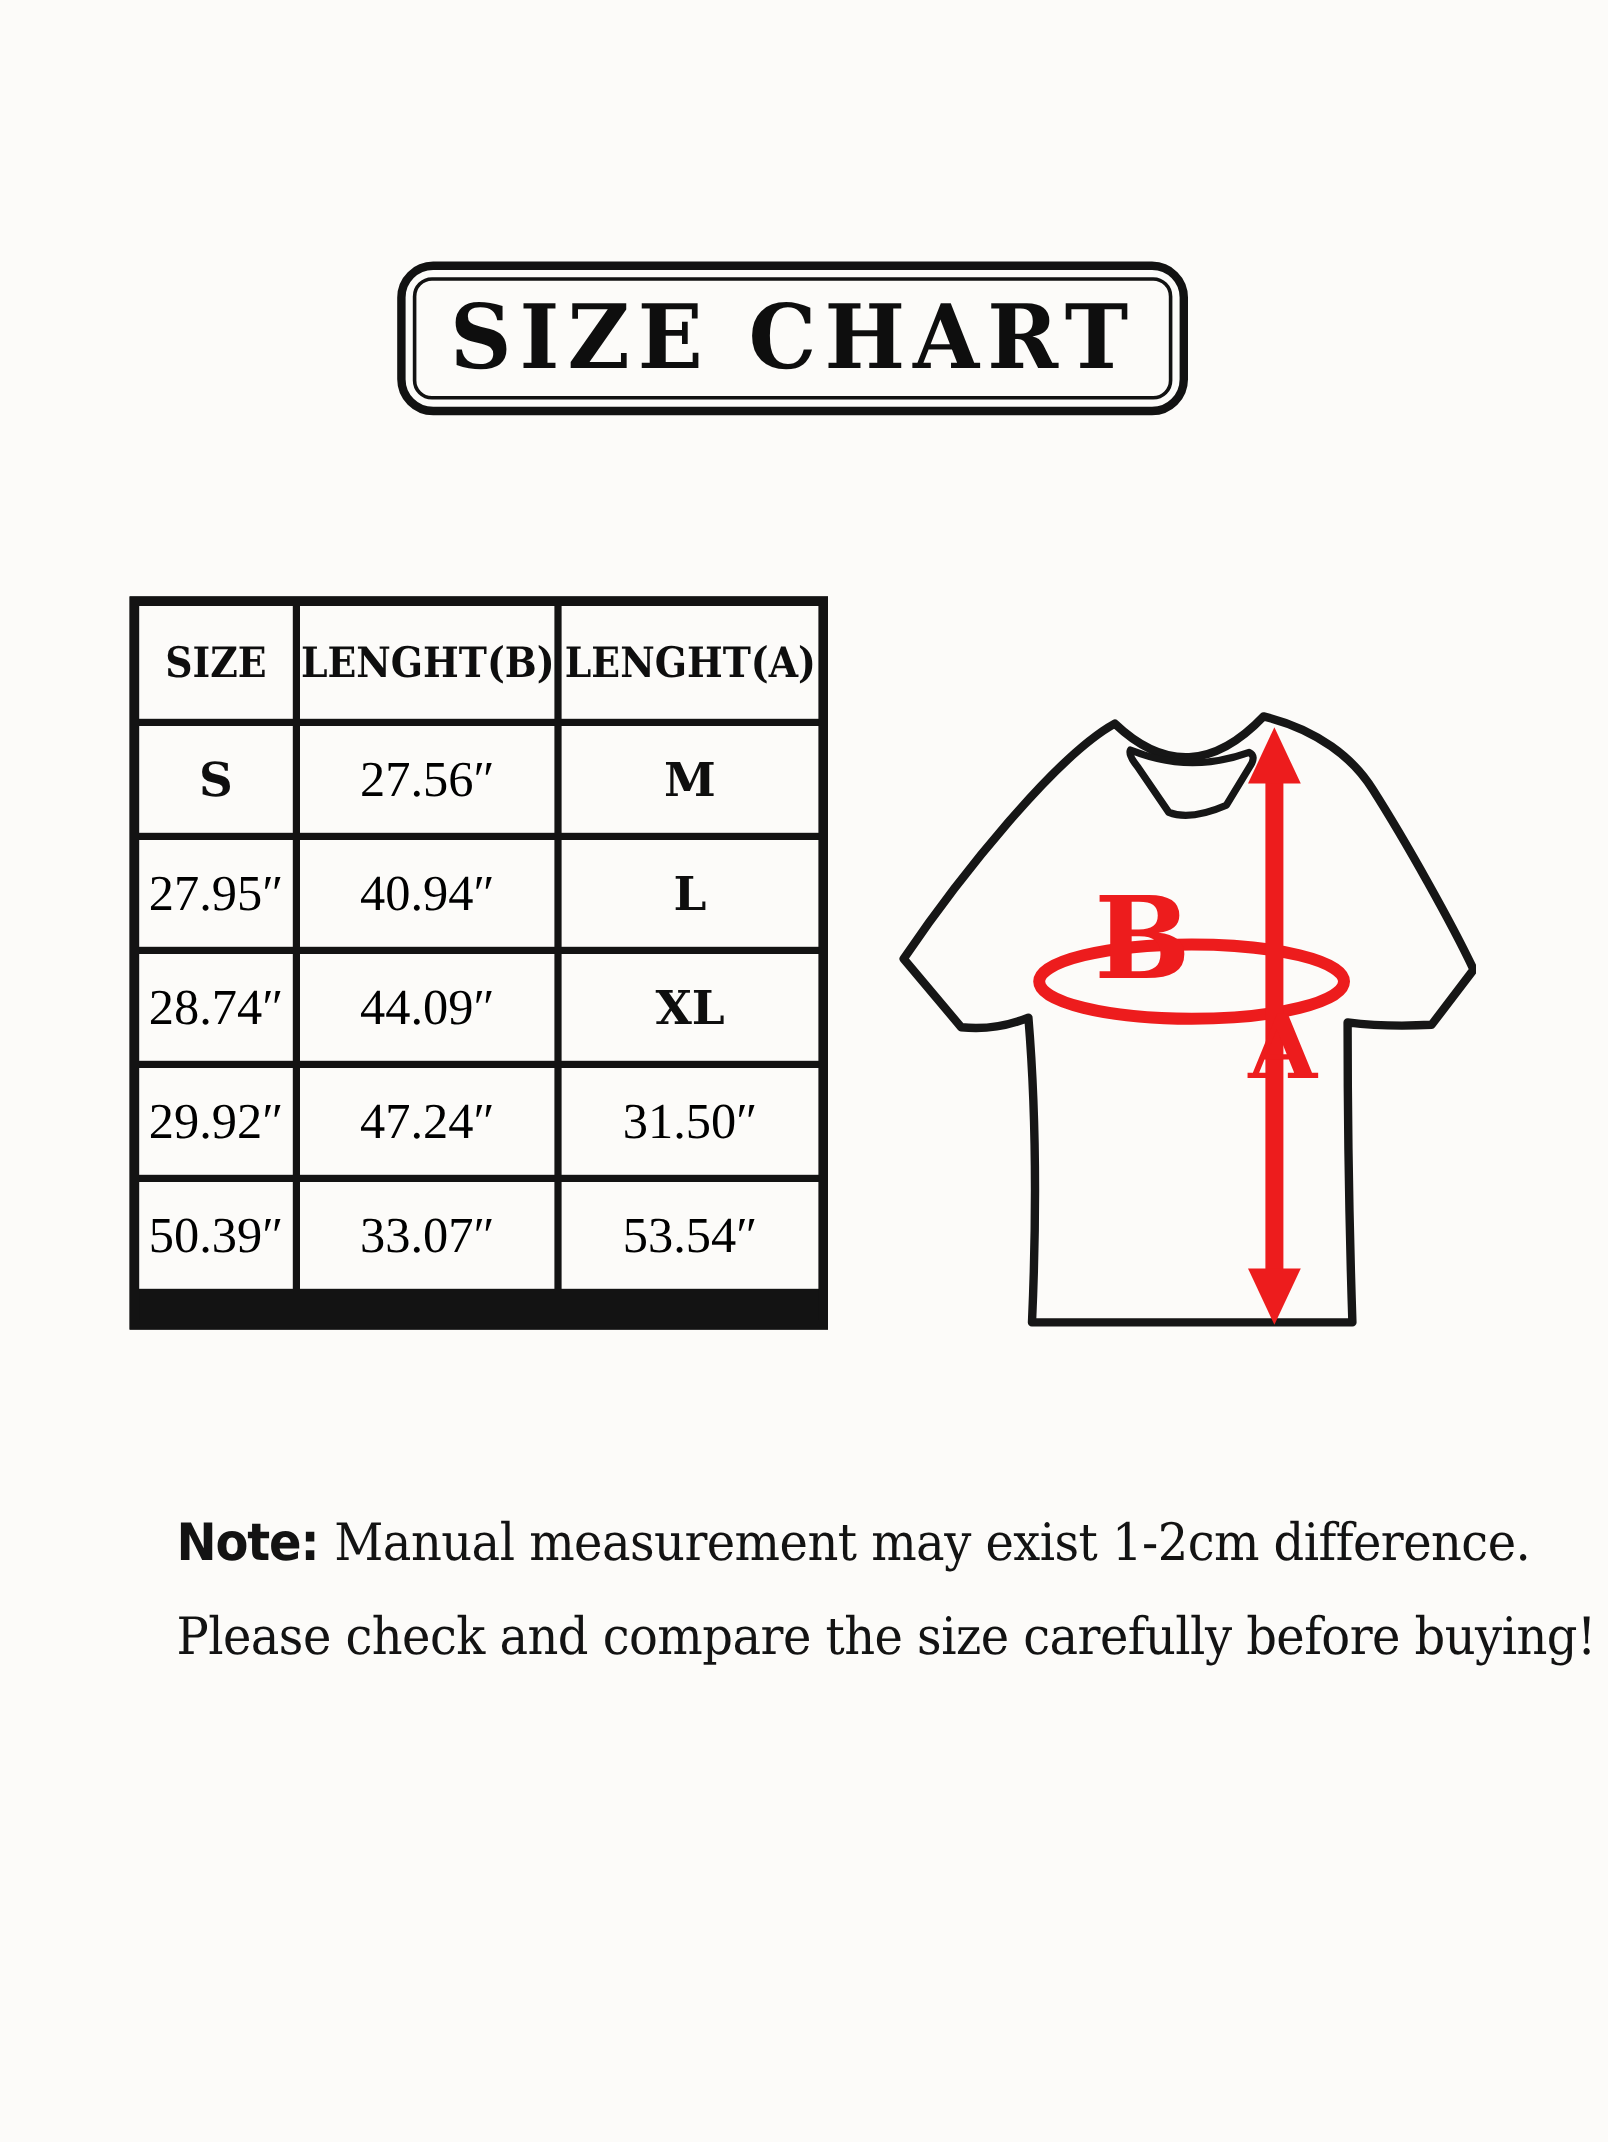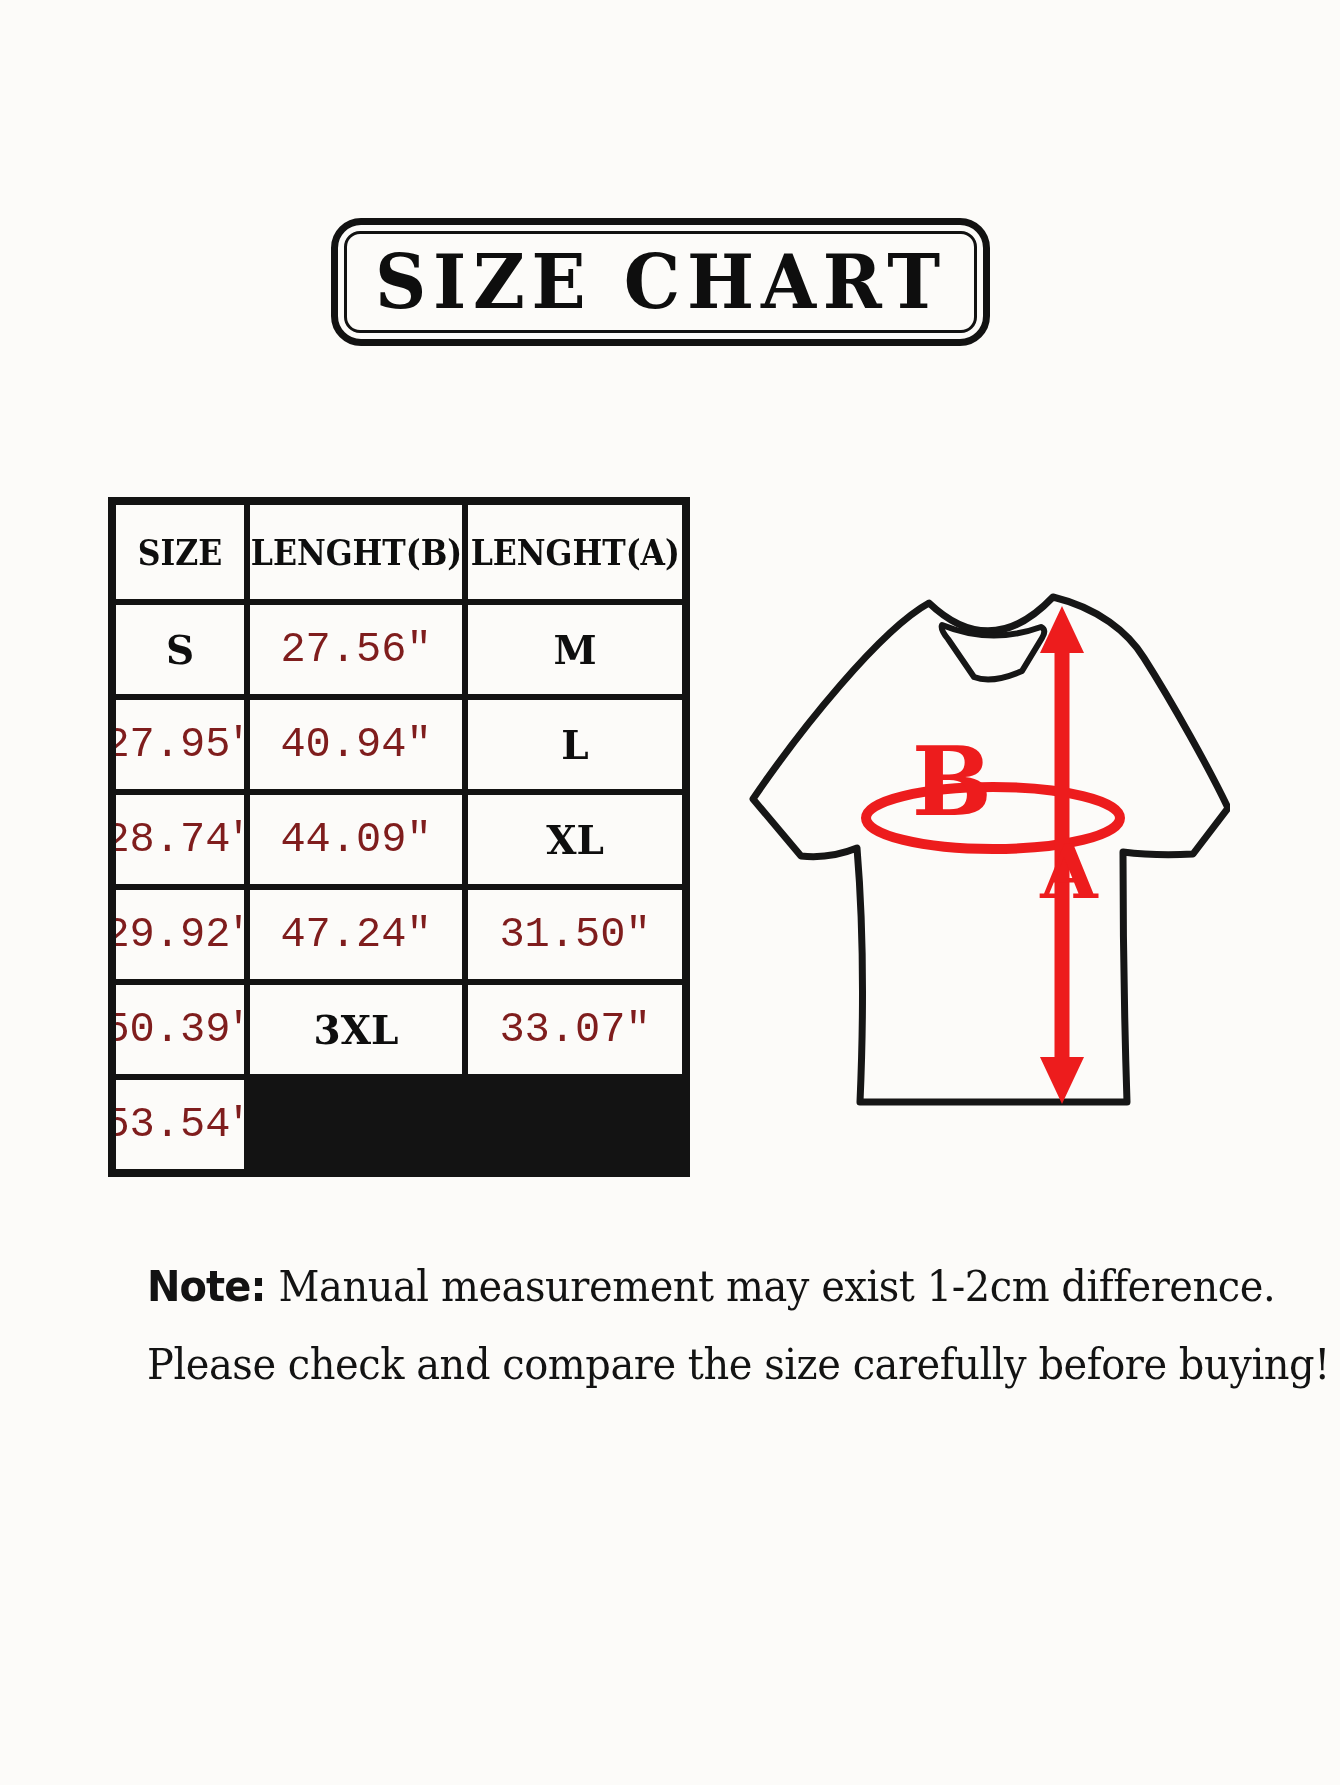--- a/index.html
+++ b/index.html
@@ -24,42 +24,42 @@
     display:flex;align-items:center;justify-content:center;
   }
   .title-text{
     font-family:"DejaVu Serif", serif;
     font-weight:700;font-size:74px;letter-spacing:7px;
     transform:scaleX(0.96);white-space:nowrap;color:#0e0e0e;
   }
 
   
   .size-table{
-    position:absolute;left:108px;top:497px;width:582px;height:680px;
+    position:absolute;left:108px;top:497px;width:582px;height:611px;
     box-sizing:border-box;border:8px solid #131313;background:#131313;
     display:grid;
     grid-template-columns:128px 212px 214px;
     grid-template-rows:94px repeat(6,89px);
     gap:6px;
   }
   .cell{
     background:#fcfbf9;
     display:flex;align-items:center;justify-content:center;
     overflow:hidden;
   }
   .cell.hdr{
     font-family:"DejaVu Serif", serif;font-weight:700;font-size:35px;
     transform-origin:center;color:#0e0e0e;
   }
   .cell.hdr span{display:inline-block;transform:scaleX(0.9);white-space:nowrap;}
   .cell.size{
     font-family:"DejaVu Serif", serif;font-weight:700;font-size:39px;color:#0e0e0e;
   }
   .cell.val{
-    font-family:Liberation Mono, monospace;font-size:42px;color:#7f1d1d;
+    font-family:Liberation Serif, serif;font-size:42px;color:#000000;
     letter-spacing:0px;
   }
 
   
   .shirt-wrap{position:absolute;left:650px;top:490px;width:580px;height:620px;}
 
   
   .note{
     position:absolute;left:147px;top:1256px;width:1160px;
     font-size:43px;line-height:60px;color:#131313;
@@ -106,21 +106,20 @@
     <div class="cell val">28.74″</div>
     <div class="cell val">44.09″</div>
 
     <div class="cell size">XL</div>
     <div class="cell val">29.92″</div>
     <div class="cell val">47.24″</div>
 
     <div class="cell val">31.50″</div>
     <div class="cell val">50.39″</div>
 
-    <div class="cell size">3XL</div>
     <div class="cell val">33.07″</div>
     <div class="cell val">53.54″</div>
   </div>
 
   <div class="shirt-wrap">
     <svg width="580" height="620" viewBox="0 0 580 620" xmlns="http://www.w3.org/2000/svg">
 
       <path d="M 279 113
            C 230 140, 150 240, 103 309
            L 151 366

